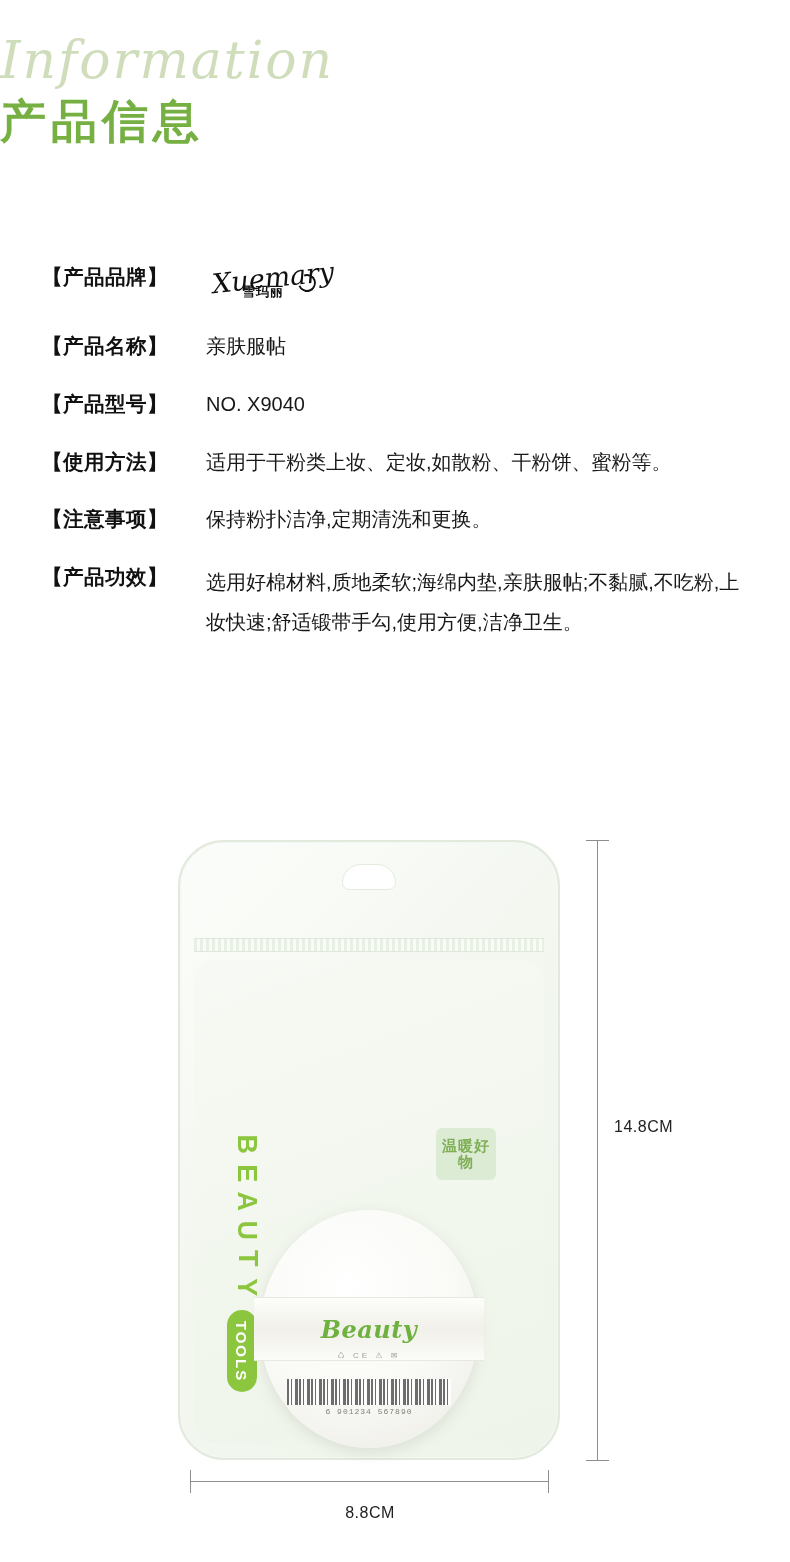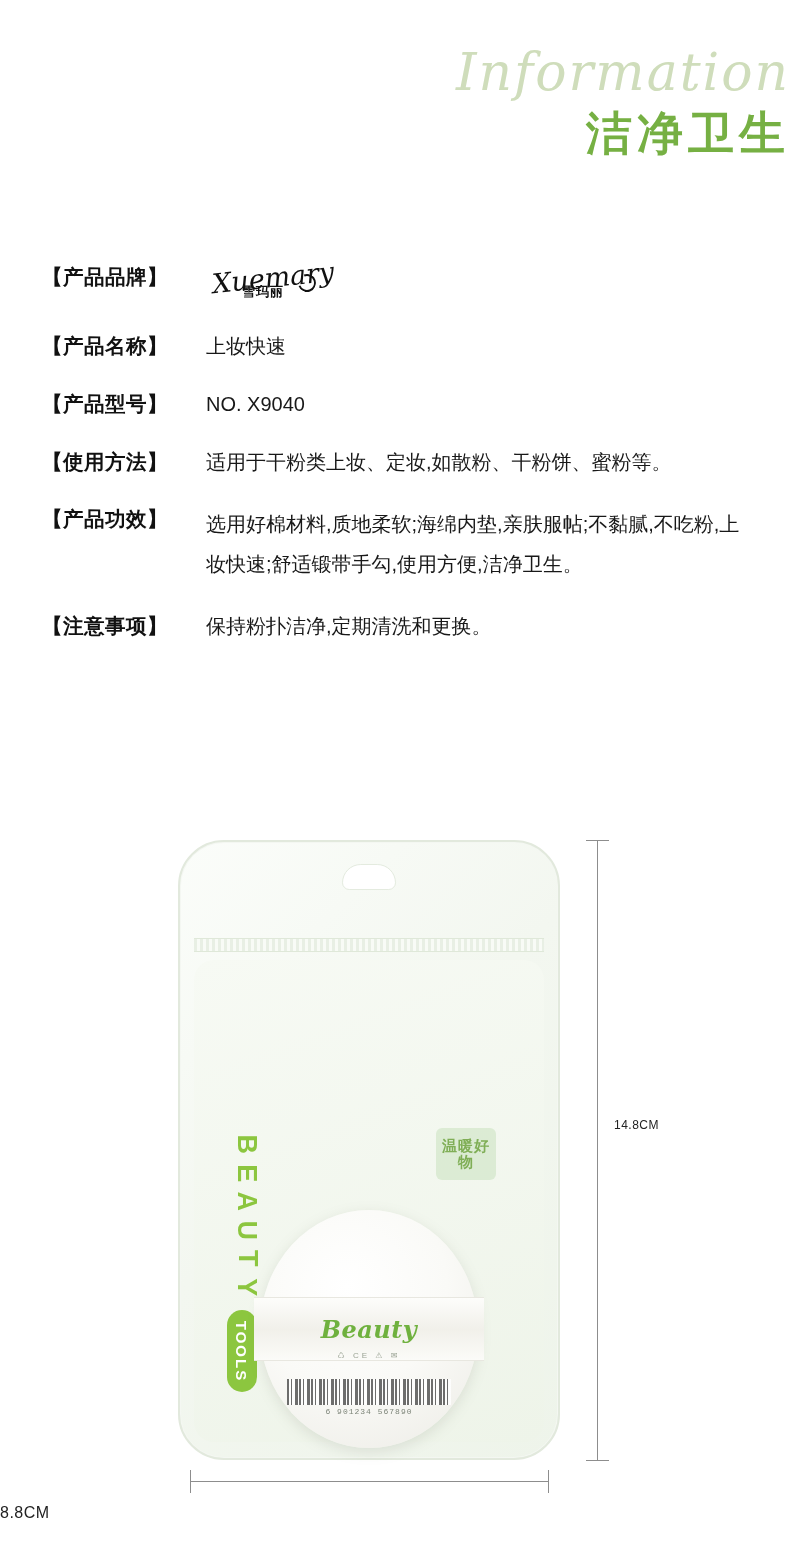--- a/index.html
+++ b/index.html
@@ -12,22 +12,22 @@
     position: relative;
     font-family: "Liberation Sans", sans-serif;
     color: #1a1a1a;
     overflow: hidden;
   }
 
   
   .header {
     position: relative;
     width: 100%;
-    padding-top: 44px;
-    text-align: right;
+    padding-top: 32px;
+    text-align: left;
   }
   .script-title {
     font-family: "DejaVu Serif", serif;
     font-style: italic;
     font-size: 52px;
     color: #cfddbb;
     letter-spacing: 2px;
     line-height: 1.1;
     font-weight: 400;
   }
@@ -120,21 +120,21 @@
     position: absolute;
     left: 586px;
     width: 23px; height: 1px;
     background: #8d8d8d;
   }
   .dim-vert-cap-top { top: 840px; }
   .dim-vert-cap-bottom { top: 1460px; }
   .dim-vert-label {
     position: absolute;
     left: 614px; top: 1118px;
-    font-size: 12px;
+    font-size: 16px;
     color: #222;
     letter-spacing: 0.5px;
   }
   .dim-horiz-line {
     position: absolute;
     left: 190px; top: 1481px;
     width: 358px; height: 1px;
     background: #8d8d8d;
   }
   .dim-horiz-cap-left, .dim-horiz-cap-right {
@@ -142,20 +142,21 @@
     top: 1470px;
     width: 1px; height: 23px;
     background: #8d8d8d;
   }
   .dim-horiz-cap-left { left: 190px; }
   .dim-horiz-cap-right { left: 548px; }
   .dim-horiz-label {
     position: absolute;
     left: 0; top: 1504px;
     width: 740px;
+    text-align: center;
     font-size: 16px;
     color: #222;
     letter-spacing: 0.5px;
   }
 
   
   .package {
     position: absolute;
     left: 178px; top: 840px;
     width: 382px; height: 620px;
@@ -305,60 +306,60 @@
     color: #7d8579;
     letter-spacing: 1px;
     margin-top: 2px;
   }
 </style>
 </head>
 <body>
 
 <div class="header">
   <div class="script-title">Information</div>
-  <div class="main-title">洁净卫生</div>
+  <div class="main-title">产品信息</div>
 </div>
 
 <div class="info-list">
 
   <div class="info-row">
     <div class="info-label">【产品品牌】</div>
     <div class="info-value">
       <div class="brand-logo">
         <span class="brand-script">Xuemary</span>
         <span class="brand-cn">雪玛丽</span>
         <span class="brand-swirl"></span>
       </div>
     </div>
   </div>
 
   <div class="info-row">
     <div class="info-label">【产品名称】</div>
-    <div class="info-value indent">上妆快速</div>
+    <div class="info-value indent">亲肤服帖</div>
   </div>
 
 
   <div class="info-row">
     <div class="info-label">【产品型号】</div>
     <div class="info-value indent">NO. X9040</div>
   </div>
 
   <div class="info-row">
     <div class="info-label">【使用方法】</div>
     <div class="info-value indent">适用于干粉类上妆、定妆,如散粉、干粉饼、蜜粉等。</div>
   </div>
 
+  <div class="info-row">
+    <div class="info-label">【注意事项】</div>
+    <div class="info-value indent">保持粉扑洁净,定期清洗和更换。</div>
+  </div>
+
   <div class="info-row efficacy">
     <div class="info-label">【产品功效】</div>
     <div class="info-value">选用好棉材料,质地柔软;海绵内垫,亲肤服帖;不黏腻,不吃粉,上妆快速;舒适锻带手勾,使用方便,洁净卫生。</div>
-  </div>
-
-  <div class="info-row">
-    <div class="info-label">【注意事项】</div>
-    <div class="info-value indent">保持粉扑洁净,定期清洗和更换。</div>
   </div>
 
 </div>
 
 <div class="package">
   <div class="pkg-hangtab"></div>
   <div class="pkg-zip"></div>
   <div class="pkg-inner">
 
     <div class="beauty-vert">

